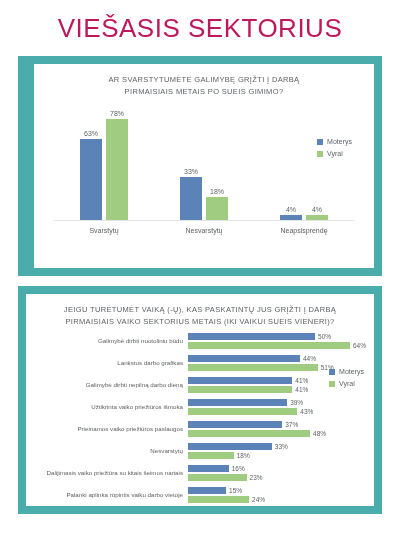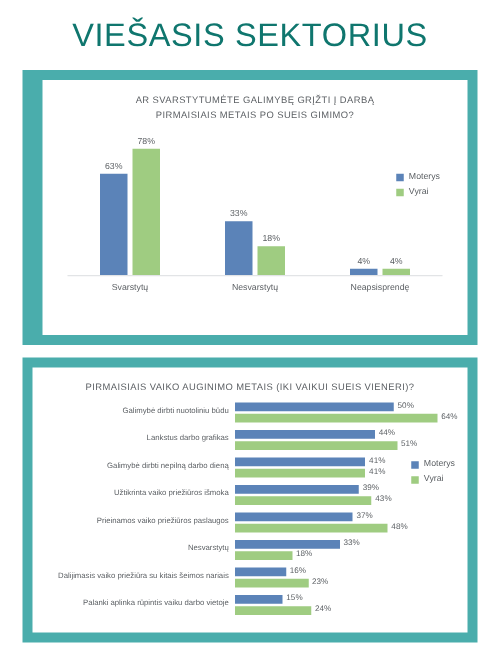--- a/index.html
+++ b/index.html
@@ -11,21 +11,21 @@
   }
   .page{position:relative;width:400px;height:535px;background:#fff;}
 
   
   .header{
     height:56px;
     display:flex;align-items:center;justify-content:center;
     background:#fff;
   }
   .header-title{
-    color:#0f766e;
+    color:#be185d;
     font-size:26px;
     letter-spacing:0.5px;
     font-weight:400;
     white-space:nowrap;
   }
 
   
   .panel{
     position:relative;
     margin:0 18px 10px 18px;
@@ -232,21 +232,22 @@
         </div>
       </div>
 
     </div>
   </div>
 
   <div class="panel panel2">
     <div class="panel-inner">
 
       <div class="chart-title">
-        <div>PIRMAISIAIS VAIKO AUGINIMO METAIS (IKI VAIKUI SUEIS VIENERI)?</div>
+        <div>JEIGU TURĖTUMĖT VAIKĄ (-Ų), KAS PASKATINTŲ JUS GRĮŽTI Į DARBĄ</div>
+        <div>PIRMAISIAIS VAIKO SEKTORIUS METAIS (IKI VAIKUI SUEIS VIENERI)?</div>
       </div>
 
       <div class="hchart">
 
         <div class="hrow">
           <div class="hlabel">Galimybė dirbti nuotoliniu būdu</div>
           <div class="hbars">
             <div class="hbarline">
               <div class="hbar m" style="width:71.4%"></div>
               <span class="hval">50%</span>

